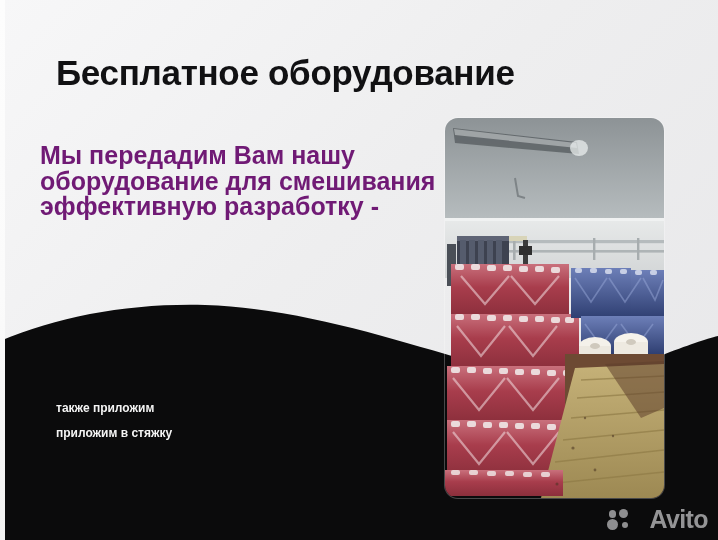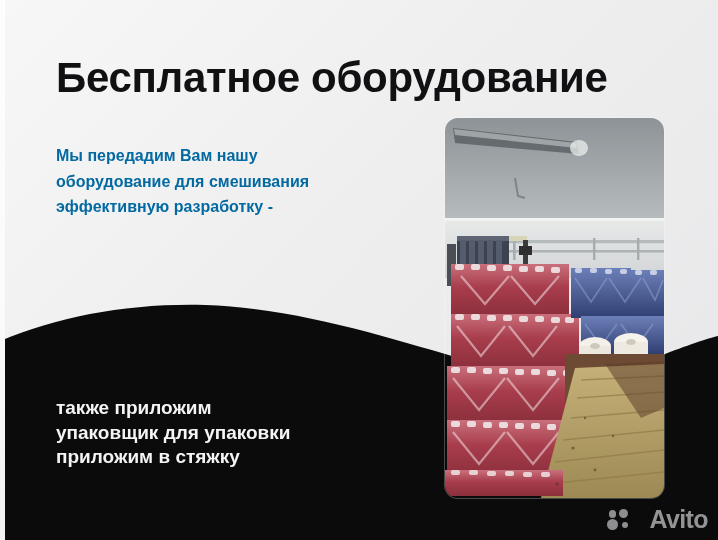--- a/index.html
+++ b/index.html
@@ -44,50 +44,50 @@
     pointer-events: none;
   }
   .wave-wrap svg { display: block; }
 
   
   .title {
     position: absolute;
     left: 56px;
     top: 24px;
     z-index: 5;
-    font-size: 42px;
+    font-size: 35px;
     line-height: 52px;
     font-weight: bold;
     color: #111113;
     letter-spacing: -0.3px;
     white-space: nowrap;
   }
 
   
   .para-top {
     position: absolute;
-    left: 56px;
+    left: 40px;
     top: 143px;
     width: 380px;
     z-index: 5;
-    font-size: 16px;
+    font-size: 25px;
     line-height: 25.5px;
     font-weight: bold;
-    color: #0369a1;
+    color: #701a75;
   }
   .para-top .ln { display: block; white-space: nowrap; }
 
   
   .para-bottom {
     position: absolute;
     left: 56px;
     top: 396px;
     width: 340px;
     z-index: 5;
-    font-size: 19px;
+    font-size: 12px;
     line-height: 24.5px;
     font-weight: bold;
     color: #f4f4f4;
   }
   .para-bottom .ln { display: block; white-space: nowrap; }
 
   
   .photo {
     position: absolute;
     left: 445px;
@@ -343,21 +343,20 @@
   <h1 class="title">Бесплатное оборудование</h1>
 
   <div class="para-top">
     <span class="ln">Мы передадим Вам нашу</span>
     <span class="ln">оборудование для смешивания</span>
     <span class="ln">эффективную разработку -</span>
   </div>
 
   <div class="para-bottom">
     <span class="ln">также приложим</span>
-    <span class="ln">упаковщик для упаковки</span>
     <span class="ln">приложим в стяжку</span>
   </div>
 
   <div class="avito">
     <span class="avito-mark">
       <i class="c2"></i>
         <i class="c3"></i>
         <i class="c1"></i>
         <i class="c4"></i>
     </span>

